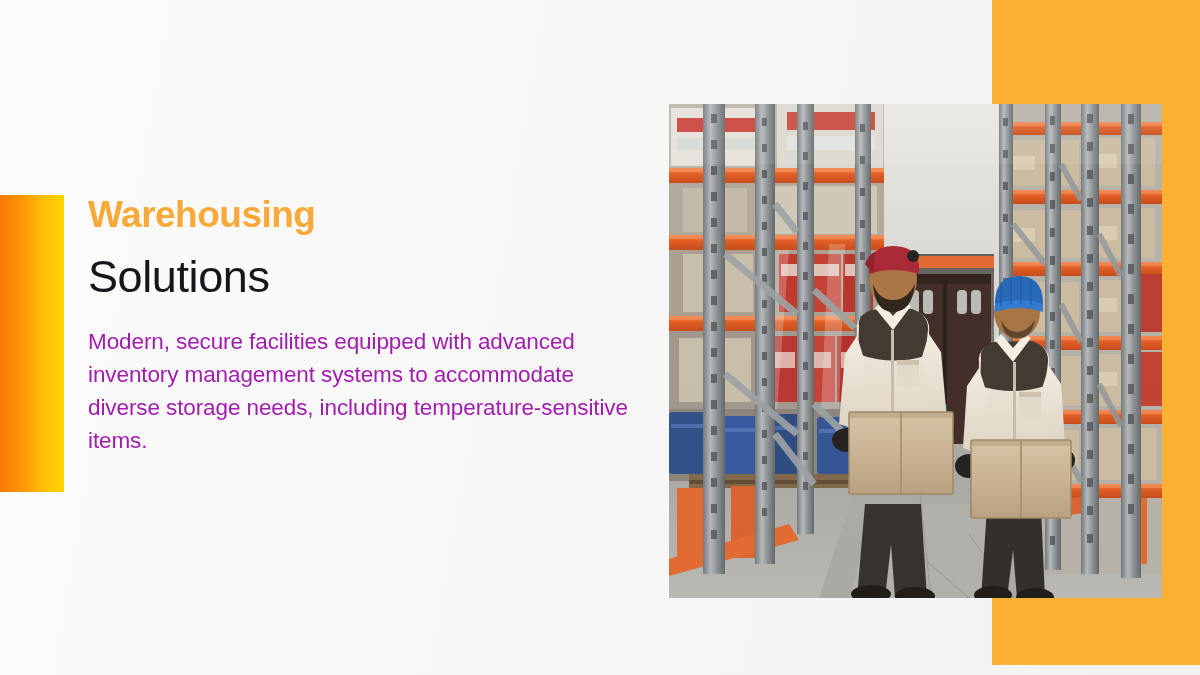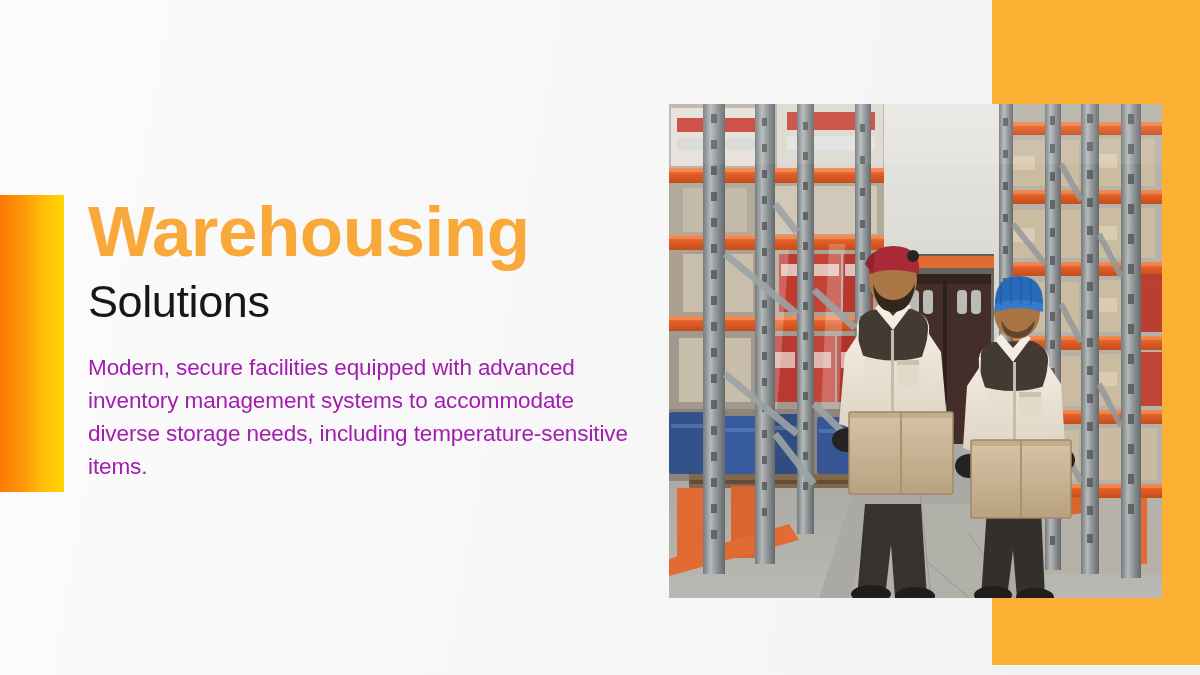--- a/index.html
+++ b/index.html
@@ -18,26 +18,26 @@
   .right-panel{
     position:absolute; left:992px; top:0; width:208px; height:665px;
     background:#fcb034;
   }
 
   
   .text-col{
     position:absolute; left:88px; top:196px; width:570px;
   }
   .title-main{
-    font-size:71px; font-weight:bold; line-height:1.02;
+    font-size:37px; font-weight:bold; line-height:1.02;
     color:#f9a93a; letter-spacing:-.5px;
   }
   .title-sub{
     font-size:45px; font-weight:400; line-height:1.18;
-    color:#17161a; letter-spacing:-.4px; margin-top:7px;
+    color:#17161a; letter-spacing:-.4px; margin-top:16px;
   }
   .body-copy{
     margin-top:22px; font-size:22.5px; line-height:1.47;
     color:#a21caf; letter-spacing:-.1px; max-width:560px;
   }
 
   
   .photo{
     position:absolute; left:669px; top:104px; width:493px; height:494px;
     overflow:hidden; background:#8d8f91;

